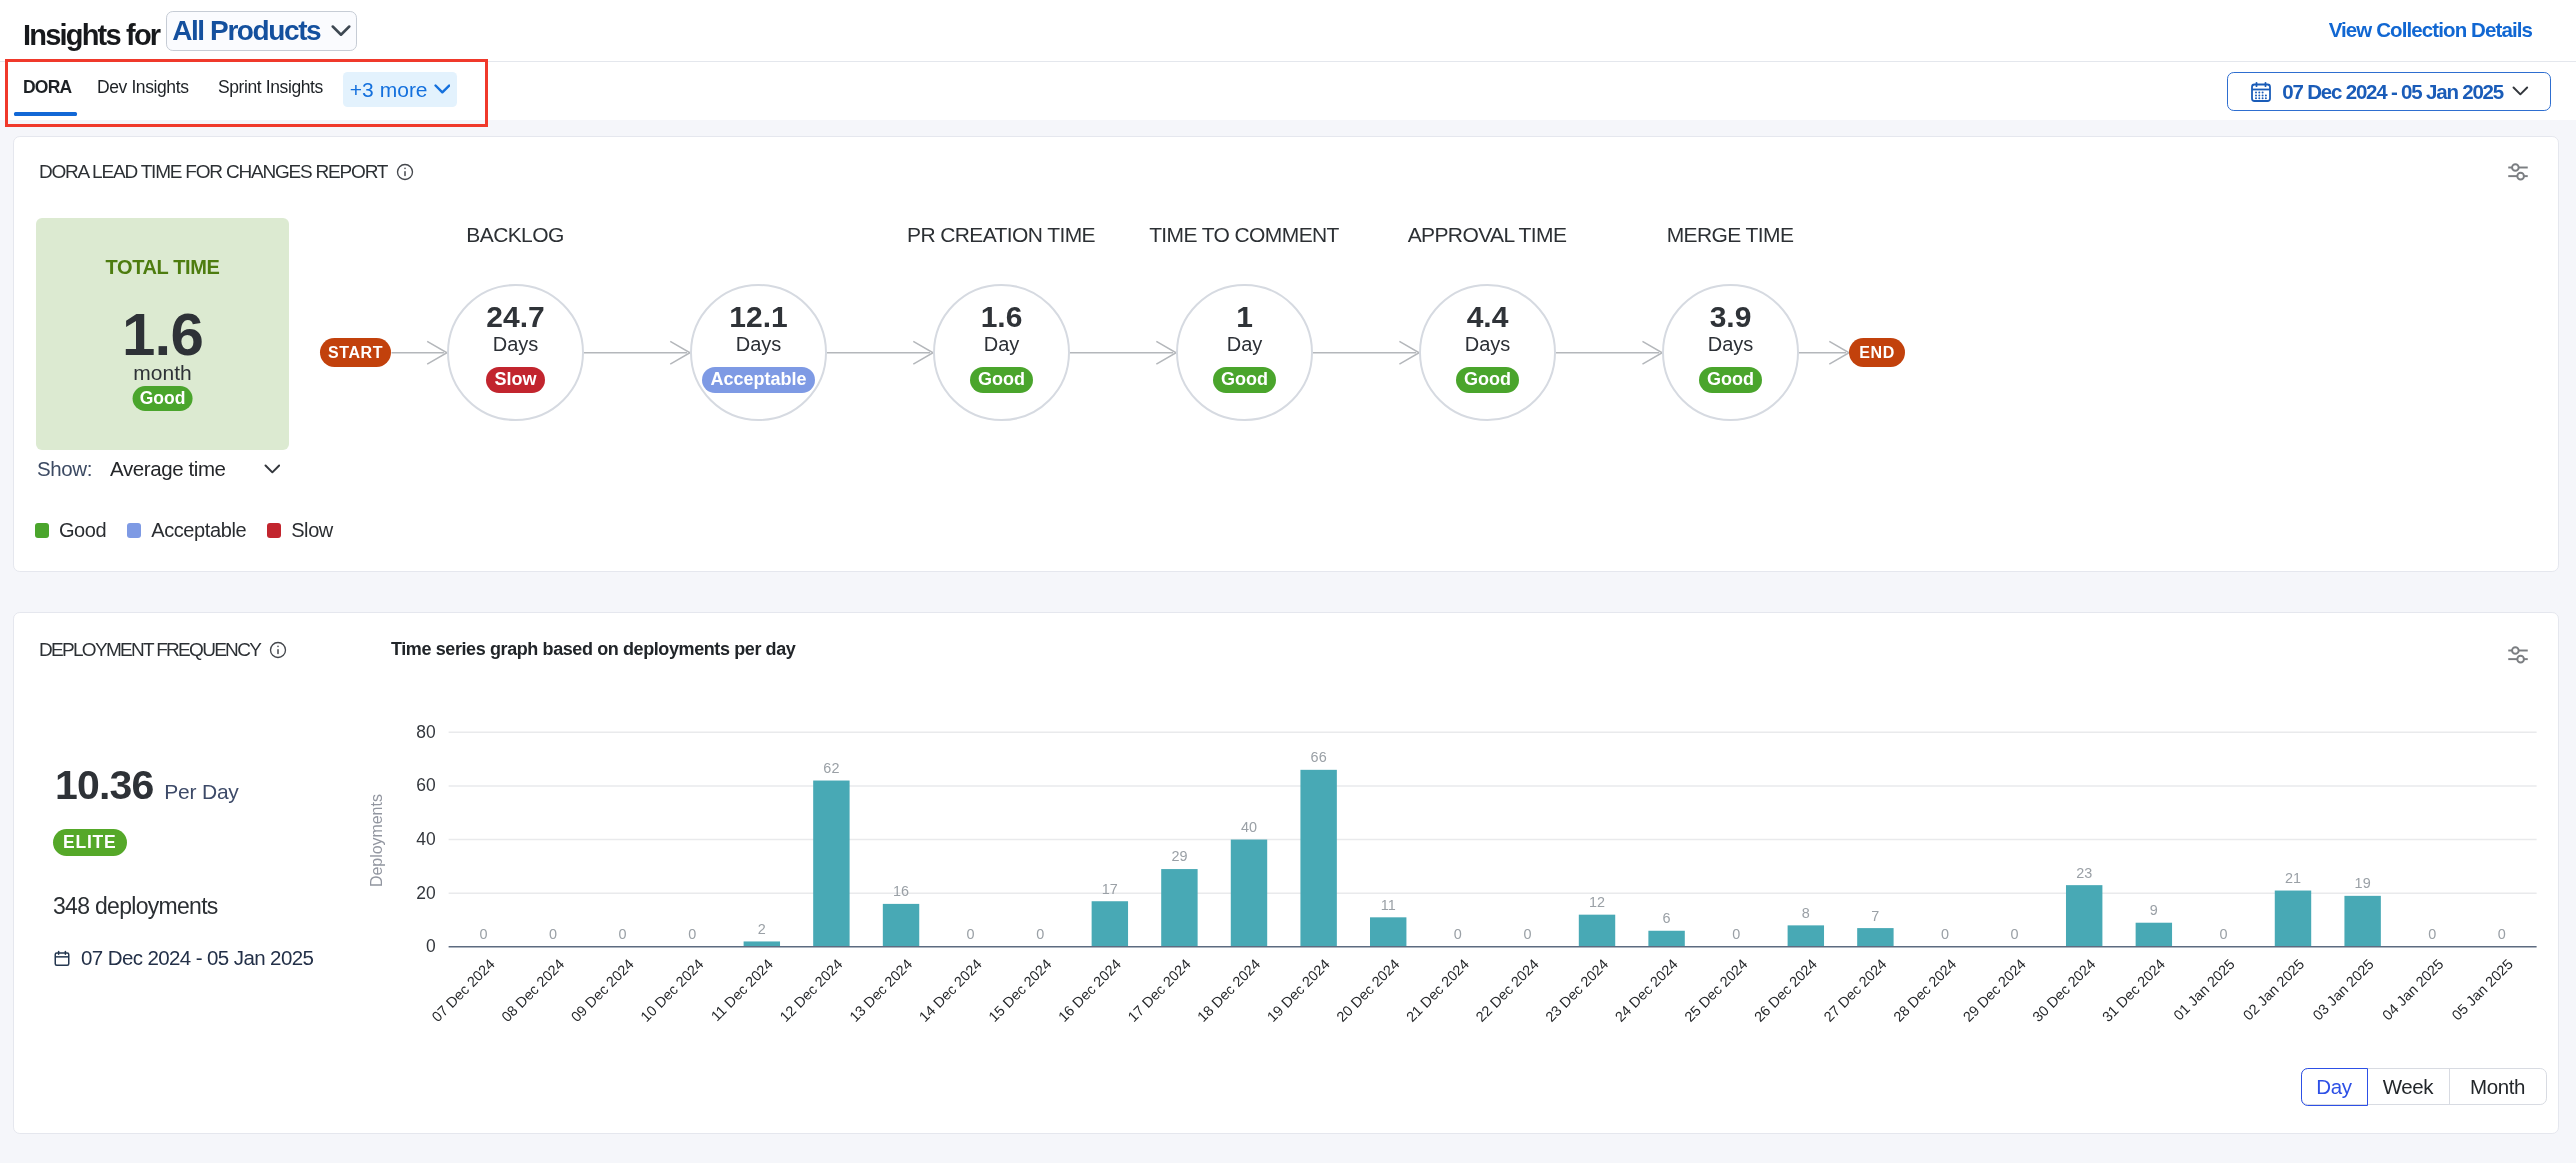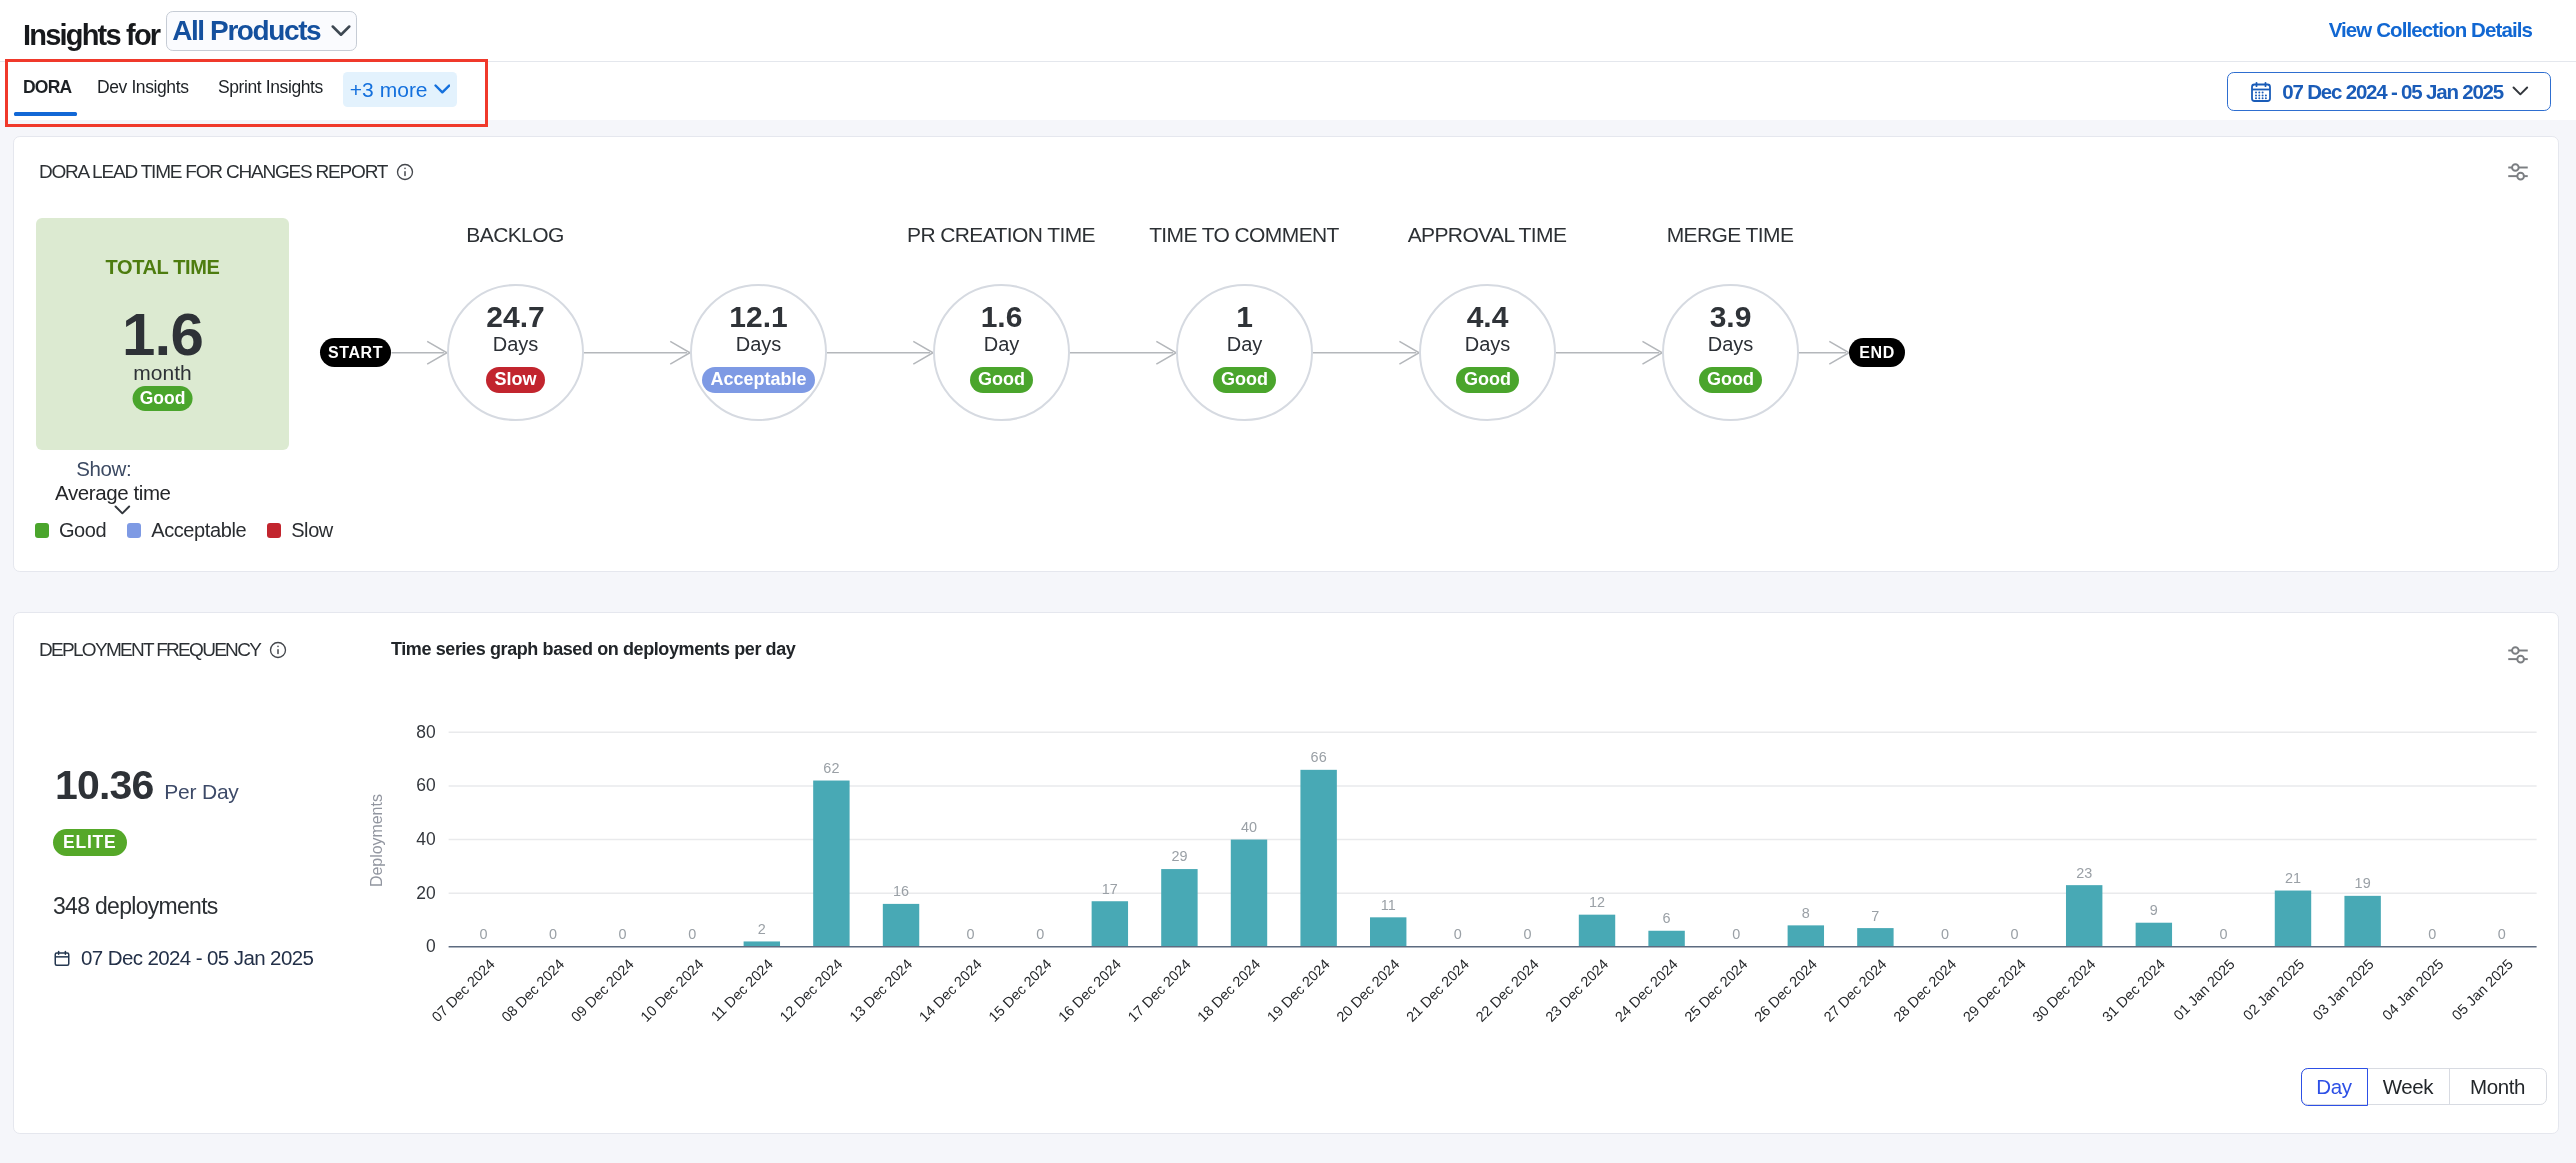--- a/index.html
+++ b/index.html
@@ -19,28 +19,28 @@
 .card{position:absolute;left:13px;width:2546px;background:#fff;border:0.8px solid #e5e7ee;border-radius:6.8px;}
 #card1{top:136px;height:436px;}
 #card2{top:612px;height:522px;}
 .ctitle{position:absolute;font-size:19px;font-weight:400;color:#2c3034;display:flex;align-items:center;gap:9px;}
 .slicon{position:absolute;}
 .circle{position:absolute;width:137px;height:137px;border-radius:50%;border:2.3px solid #d6dae1;background:#fff;display:flex;flex-direction:column;align-items:center;justify-content:center;gap:1.5px;}
 .cnum{font-size:30px;font-weight:600;color:#2f3338;line-height:30px;margin-top:-10.6px;}
 .cunit{font-size:20px;color:#2c3036;line-height:23px;}
 .cpill{margin-top:9px;height:26px;border-radius:13px;color:#fff;font-size:18px;font-weight:700;display:flex;align-items:center;padding:0 8.4px;}
 .clabel{position:absolute;text-align:center;font-size:21px;letter-spacing:-0.6px;color:#2c3034;line-height:31px;}
-.spill{position:absolute;height:29px;border-radius:14.4px;background:#000000;color:#fff;font-size:16px;font-weight:700;letter-spacing:0.6px;display:flex;align-items:center;justify-content:center;}
+.spill{position:absolute;height:29px;border-radius:14.4px;background:#c2410c;color:#fff;font-size:16px;font-weight:700;letter-spacing:0.6px;display:flex;align-items:center;justify-content:center;}
 #greenbox{position:absolute;left:22px;top:81px;width:253px;height:232px;background:#dcead1;border-radius:6px;}
 #greenbox div{position:absolute;left:0;width:253px;text-align:center;}
 #greenbox .tt{top:39px;font-size:20px;font-weight:700;letter-spacing:-0.4px;color:#4d7c0f;line-height:21px;}
 #greenbox .big{top:87px;font-size:60px;font-weight:600;letter-spacing:-0.8px;color:#2e3237;line-height:60px;}
 #greenbox .mo{top:144px;font-size:21px;color:#2e3237;line-height:21px;}
 #greenbox .gpill{top:168px;left:50%;width:auto;transform:translateX(-50%);height:25px;border-radius:13px;background:#4aa52c;color:#fff;font-size:17.5px;font-weight:700;line-height:25px;padding:0 7.6px;}
-#showrow{position:absolute;left:23px;top:320px;display:flex;align-items:center;font-size:20.5px;letter-spacing:-0.4px;flex-direction:column;}
+#showrow{position:absolute;left:23px;top:320px;display:flex;align-items:center;font-size:20.5px;letter-spacing:-0.4px;}
 #legend{position:absolute;left:20.5px;top:382px;display:flex;align-items:center;gap:10px;font-size:20px;letter-spacing:-0.4px;color:#2a2d31;}
 .lsq{width:14.4px;height:14.4px;border-radius:3px;display:inline-block;}
 #bignum{position:absolute;left:55px;top:762px;display:flex;align-items:baseline;gap:10.6px;z-index:5;}
 #bignum .n{font-size:41px;font-weight:600;letter-spacing:-0.8px;color:#2e3237;}
 #bignum .pd{font-size:21px;font-weight:500;color:#3d4a68;letter-spacing:-0.2px;}
 #elite{position:absolute;left:53px;top:829px;height:27px;border-radius:13.7px;background:#55a829;color:#fff;font-size:17.5px;font-weight:700;letter-spacing:0.8px;display:flex;align-items:center;padding:0 10px;z-index:5;}
 #deps{position:absolute;left:53px;top:893px;font-size:23px;letter-spacing:-0.7px;color:#2b2f33;z-index:5;}
 #calrow{position:absolute;left:53px;top:946px;display:flex;align-items:center;gap:10px;z-index:5;}
 #calrow .t{font-size:20.5px;letter-spacing:-0.6px;color:#233048;}
 #tsg{position:absolute;left:391px;top:639px;font-size:18px;font-weight:700;letter-spacing:-0.4px;color:#212529;z-index:5;}

